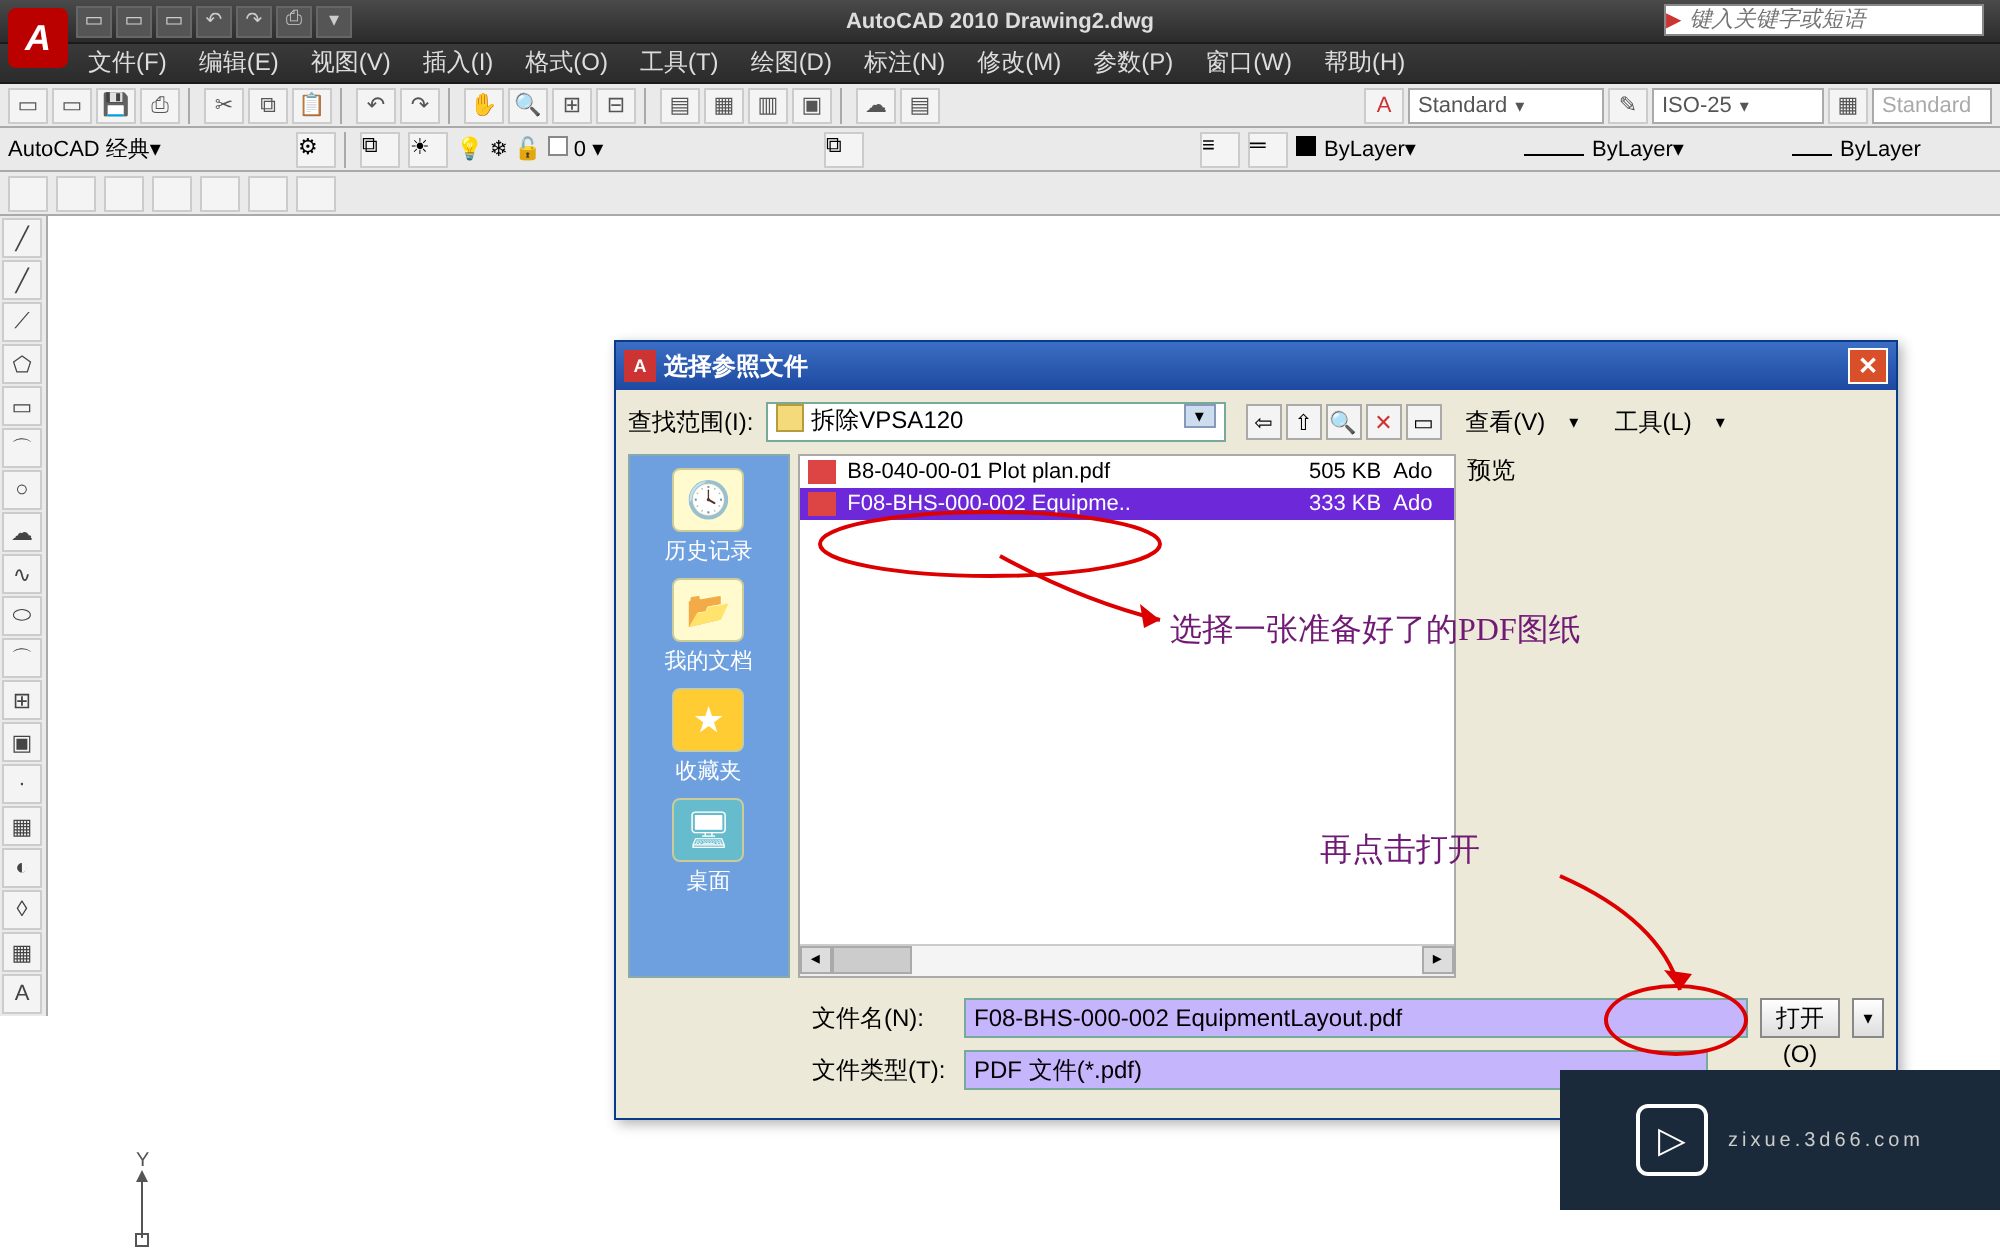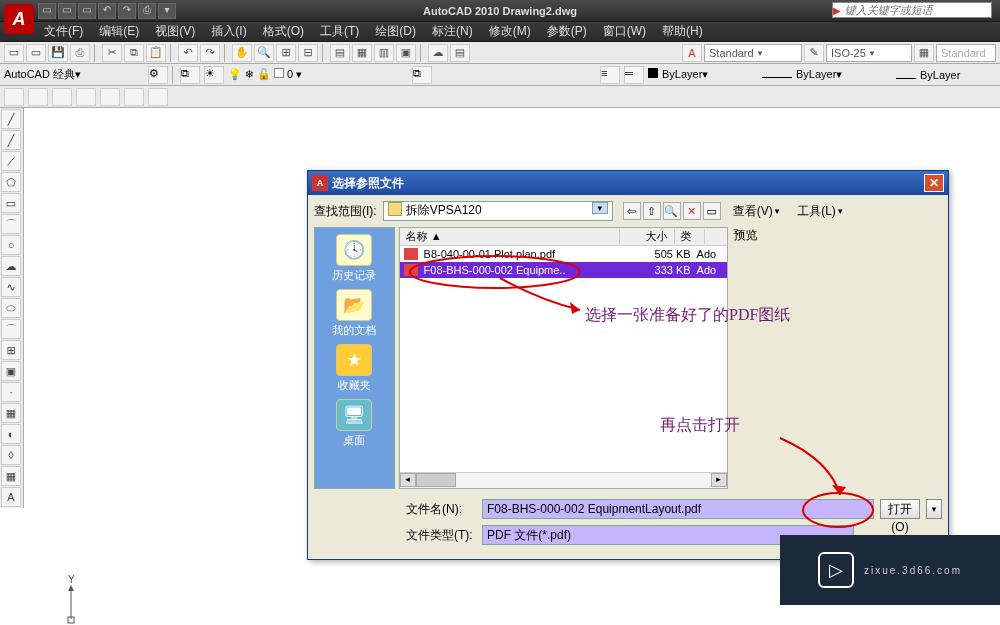--- a/index.html
+++ b/index.html
@@ -46,21 +46,21 @@
 
 .dlg-body { padding:6px; font-size:12px; }
 .dlg-row { display:flex; align-items:center; gap:6px; margin-bottom:6px; }
 .dlg-row label { color:#000; }
 .dlg-row .combo { height:20px; border:1px solid #7a9; background:#fff; display:flex; align-items:flex-start; padding:0 4px; flex:0 0 auto; }
 .dlg-row .combo .fico { width:14px; height:14px; background:#f5da7b; border:1px solid #b89b3a; margin-right:4px;}
 .dlg-row .combo .dd { margin-left:auto; background:#cde; border:1px solid #89b; width:16px; text-align:center; font-size:9px;}
 
 .dlg-nav { display:flex; gap:2px; margin-left:4px;}
 .dlg-nav .nb { width:18px; height:18px; border:1px solid #aaa; background:#f4f4f4; font-size:11px; display:flex;align-items:center;justify-content:center;}
-.dlg-linkbtn { padding:0 6px; display:flex; align-items:center; gap:2px; }
+.dlg-linkbtn { padding:0 6px; display:flex; align-items:center; gap:12px; }
 .dlg-linkbtn .dd{font-size:9px;}
 
 .dlg-main { display:flex; height:262px; }
 .places { width:85px; background:#6ea0e0; border:1px solid #8aa; padding:6px 0; display:flex; flex-direction:column; align-items:center; gap:6px;}
 .place { width:70px; text-align:center; color:#fff; font-size:11px;}
 .place .picon { width:36px; height:32px; margin:0 auto 2px; background:#fffbcf; border:1px solid #cc9; border-radius:4px; display:flex;align-items:center;justify-content:center; font-size:18px;}
 
 .filelist { flex:1; background:#fff; border:1px solid #aaa; margin-left:4px; display:flex; flex-direction:column; font-size:11px;}
 .fl-head { display:flex; background:#eee; border-bottom:1px solid #ccc; height:18px; align-items:center;}
 .fl-head .col { padding:0 6px; border-right:1px solid #ccc; }
@@ -272,25 +272,20 @@
 
     <div class="dlg-main">
       <div class="places">
         <div class="place"><div class="picon">🕓</div><span>历史记录</span></div>
         <div class="place"><div class="picon">📂</div><span>我的文档</span></div>
         <div class="place"><div class="picon" style="background:#fc3;">★</div><span>收藏夹</span></div>
         <div class="place"><div class="picon" style="background:#6bc;">🖥</div><span>桌面</span></div>
       </div>
 
       <div class="filelist">
-        <div class="fl-head">
-          <div class="col" style="width:220px;">名称 ▲</div>
-          <div class="col" style="width:55px;text-align:right;">大小</div>
-          <div class="col" style="width:30px;">类</div>
-        </div>
         <div class="fl-rows">
           <div class="fl-row">
             <div class="fico"></div>
             <div class="c1">B8-040-00-01 Plot plan.pdf</div>
             <div class="c2">505 KB</div>
             <div class="c3">Ado</div>
           </div>
           <div class="fl-row sel">
             <div class="fico"></div>
             <div class="c1">F08-BHS-000-002 Equipme..</div>

